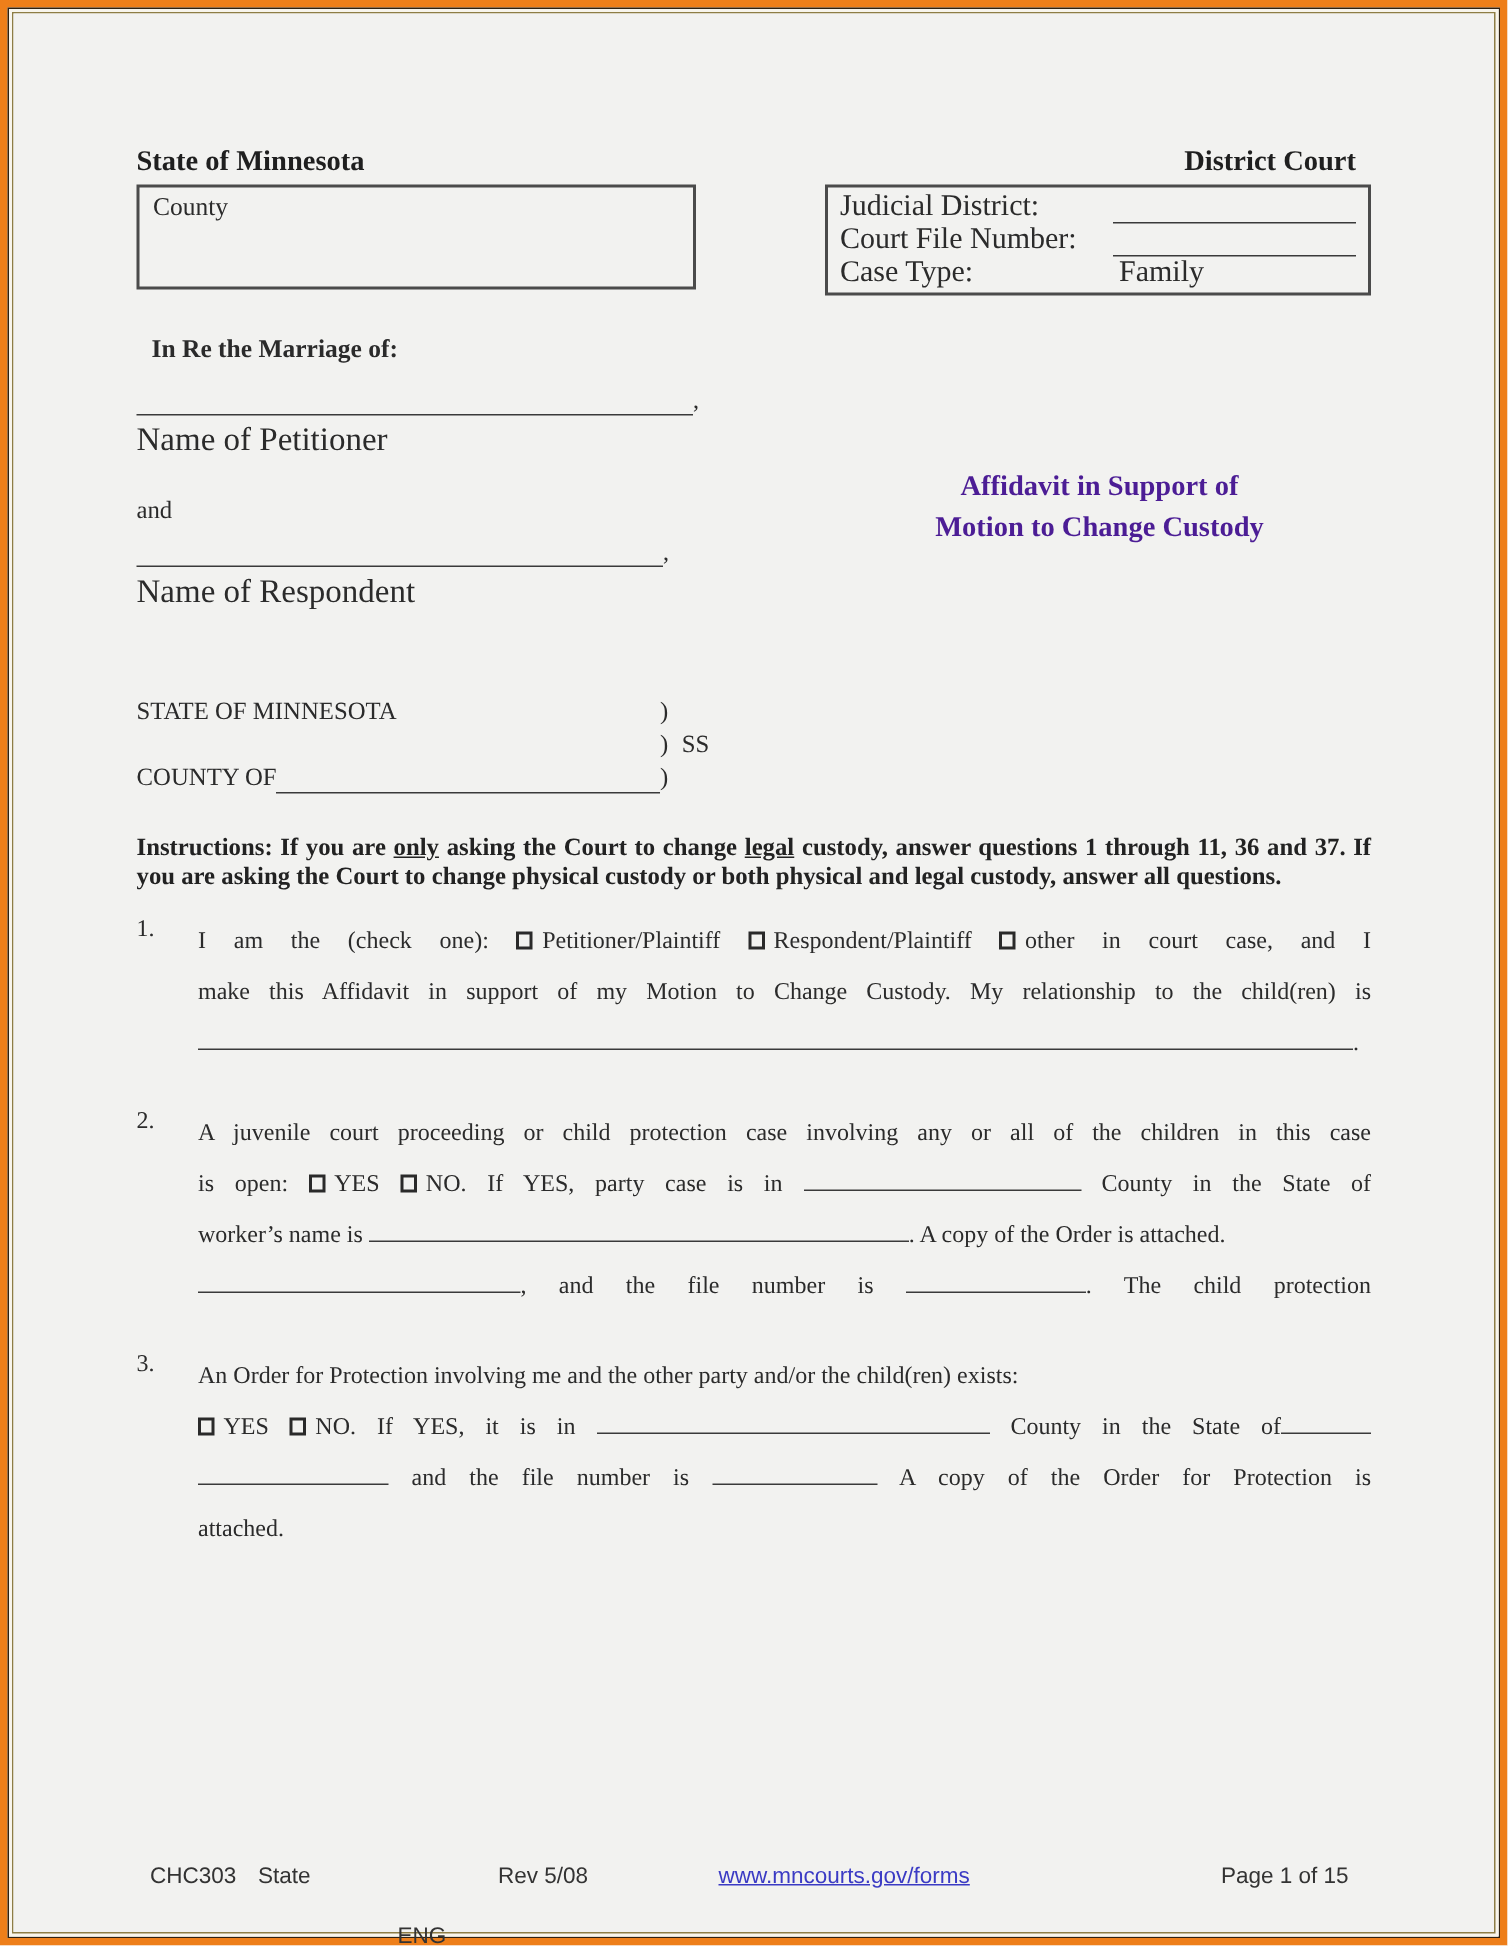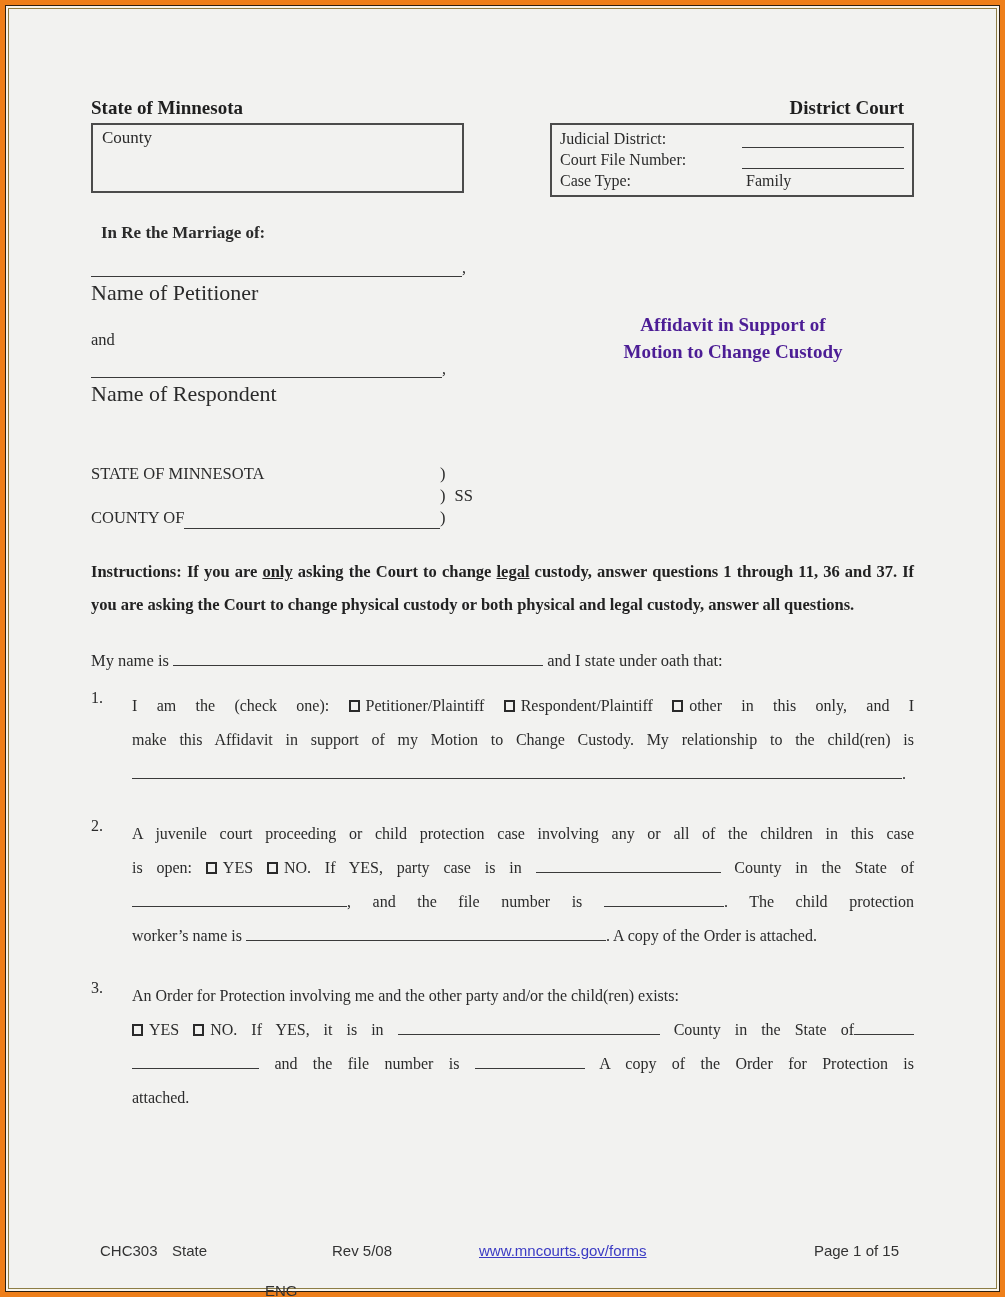--- a/index.html
+++ b/index.html
@@ -8,42 +8,42 @@
   .frame-mid { width:100%; height:100%; border:1px solid #30200f; }
   .frame-gap { width:100%; height:100%; border:2px solid #f8f5ec; background:#f8f5ec; }
   .frame-olive { width:100%; height:100%; border:1px solid #8d7d45; }
   .page { width:100%; height:100%; background:#f2f2f0; position:relative; padding:88px 82px 0 82px; }
 
   .header-row { display:flex; justify-content:space-between; font-size:19px; font-weight:bold; color:#1f1f1f; margin-bottom:4px; }
   .h-right { padding-right:10px; }
 
   .boxes-row { display:flex; justify-content:space-between; align-items:flex-start; }
   .county-box { width:373px; height:70px; border:2px solid #4b4b4b; padding:3px 9px; font-size:17px; }
-  .court-box { width:364px; height:74px; border:2px solid #4b4b4b; padding:2px 8px 5px 8px; font-size:16px; display:flex; flex-direction:column; justify-content:space-between; }
+  .court-box { width:364px; height:74px; border:2px solid #4b4b4b; padding:2px 8px 5px 8px; font-size:20px; display:flex; flex-direction:column; justify-content:space-between; }
   .cb-row { display:flex; align-items:flex-end; height:22px; }
   .cb-label { width:182px; }
   .cb-blank { flex:1; border-bottom:1.5px solid #3a3a3a; height:18px; }
   .cb-value { margin-left:4px; }
 
   .caption { position:relative; margin-top:26px; }
   .in-re { font-weight:bold; font-size:17px;margin-left:10px; }
   .name-line { display:flex; align-items:flex-end; }
   .nl1 { margin-top:16px; }
   .nl2 { margin-top:10px; }
   .name-label { font-size:22px; margin-top:3px; }
   .and-row { margin-top:24px; font-size:16.5px; }
   .doc-title { position:absolute; top:88px; right:0; width:362px; text-align:center; font-weight:bold; font-size:19px; line-height:27px; color:#4c1d95; }
 
   .venue { margin-top:56px; font-size:16.5px; line-height:22px; }
   .v-row { display:flex; }
   .v-left { width:349px; display:inline-flex; align-items:flex-end; }
   .v-left .vblank { flex:1; border-bottom:1.5px solid #3a3a3a; height:18px; }
   .ss { margin-left:9px; }
 
-  .instructions { margin-top:26px; font-weight:bold; font-size:16.5px; line-height:33px; text-align:justify; color:#222; }
+  .instructions { margin-top:26px; font-weight:bold; font-size:16.5px; line-height:19px; text-align:justify; color:#222; }
   .u { text-decoration:underline; }
 
   .oath { margin-top:30px; font-size:16.5px; }
 
   .blank { display:inline-block; border-bottom:1.5px solid #3a3a3a; height:15px; vertical-align:baseline; }
   .w370 { width:370px; } .w371 { width:371px; } .w351 { width:351px; }
   .w185 { width:185px; } .w215 { width:215px; } .w120 { width:120px; }
   .w360 { width:360px; } .w262 { width:262px; } .w60 { width:60px; }
   .w127 { width:127px; } .w110 { width:110px; }
   .w-fill { width:calc(100% - 12px); }
@@ -136,34 +136,29 @@
 
   <p class="instructions">
     <span>Instructions:</span>
     <span>If you are</span>
     <span class="u">only</span>
     <span>asking the Court to change</span>
     <span class="u">legal</span>
     <span>custody, answer questions 1 through 11, 36 and 37.  If you are asking the Court to change physical custody or both physical and legal custody, answer all questions.</span>
   </p>
 
-  <div class="oath">
-    <span>My name is</span>
-    <span class="blank w370"></span>
-    <span>and I state under oath that:</span>
-  </div>
 
   <div class="item it1">
     <div class="num">1.</div>
     <div class="body">
       <div class="line jlast">
         <span>I am the (check one):</span>
         <span class="cbx"></span><span>Petitioner/Plaintiff</span>
         <span class="cbx"></span><span>Respondent/Plaintiff</span>
-        <span class="cbx"></span><span>other in this only, and I</span>
+        <span class="cbx"></span><span>other in court case, and I</span>
       </div>
       <div class="line jlast">
         <span>make this Affidavit in support of my Motion to Change Custody.  My relationship to the child(ren) is</span>
       </div>
       <div class="line">
         <span class="blank w-fill"></span><span>.</span>
       </div>
     </div>
   </div>
 
@@ -174,28 +169,28 @@
         <span>A juvenile court proceeding or child protection case involving any or all of the children in this case</span>
       </div>
       <div class="line jlast">
         <span>is open:</span>
         <span class="cbx"></span><span>YES</span>
         <span class="cbx"></span><span>NO.</span>
         <span>If YES, party case is in</span>
         <span class="blank w185"></span>
         <span>County in the State of</span>
       </div>
+      <div class="line">
+        <span>worker’s name is</span>
+        <span class="blank w360"></span><span>.  A copy of the Order is attached.</span>
+      </div>
       <div class="line jlast">
         <span class="blank w215"></span><span>, and the file number is</span>
         <span class="blank w120"></span><span>.</span>
         <span>The child protection</span>
-      </div>
-      <div class="line">
-        <span>worker’s name is</span>
-        <span class="blank w360"></span><span>.  A copy of the Order is attached.</span>
       </div>
     </div>
   </div>
 
   <div class="item it3">
     <div class="num">3.</div>
     <div class="body">
       <div class="line">
         <span>An Order for Protection involving me and the other party and/or the child(ren) exists:</span>
       </div>

